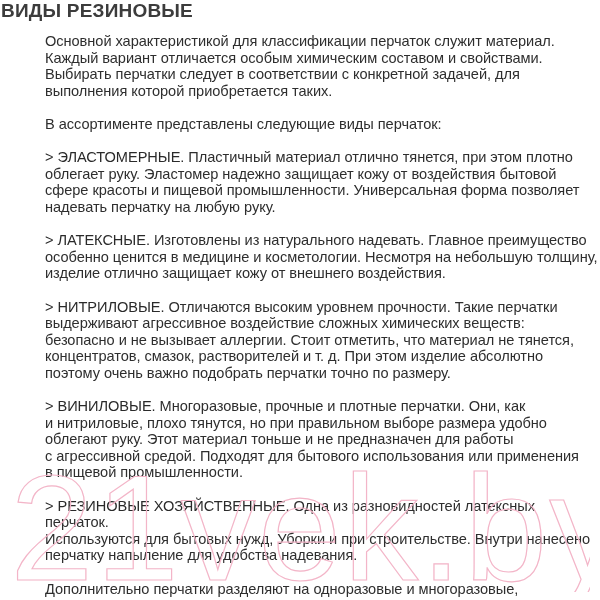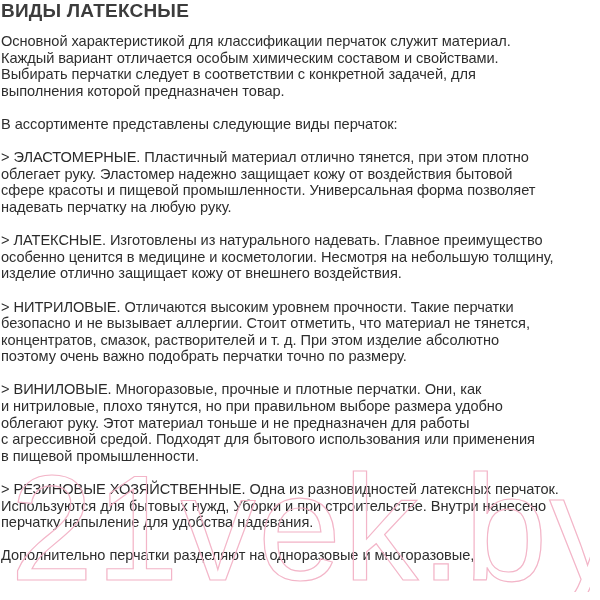--- a/index.html
+++ b/index.html
@@ -30,20 +30,21 @@
       margin: 0;
       line-height: 22px;
       height: 24px;
     }
     .para {
       font-size: 14.6px;
       line-height: 16.6px;
       margin: 0;
       letter-spacing: -0.05px;
       word-spacing: 0px;
+      padding-left: 44px;
     }
     .gap { height: 16.6px; }
     .intro { margin-top: 9px; }
     .kind-name { font-weight: 400; color: #2a2a2a; }
     .watermark {
       position: absolute;
       left: 10px;
       top: 452px;
       width: 580px;
       height: 140px;
@@ -56,27 +57,27 @@
       fill: none;
       stroke: #f3b5c8;
       stroke-width: 1.2;
       letter-spacing: 2px;
     }
   </style>
 </head>
 <body>
 
 <div class="page">
-  <h1 class="title">ВИДЫ ЛАТЕКСНЫЕ</h1>
+  <h1 class="title">ВИДЫ РЕЗИНОВЫЕ</h1>
 
   <div class="intro">
     <p class="para">Основной характеристикой для классификации перчаток служит материал.</p>
     <p class="para">Каждый вариант отличается особым химическим составом и свойствами.</p>
     <p class="para">Выбирать перчатки следует в соответствии с конкретной задачей, для</p>
-    <p class="para">выполнения которой предназначен товар.</p>
+    <p class="para">выполнения которой приобретается таких.</p>
   </div>
   <div class="gap"></div>
 
   <p class="para">В ассортименте представлены следующие виды перчаток:</p>
   <div class="gap"></div>
 
   <div>
     <p class="para"><span class="kind-name">&gt; ЭЛАСТОМЕРНЫЕ.</span><span> Пластичный материал отлично тянется, при этом плотно</span></p>
     <p class="para">облегает руку. Эластомер надежно защищает кожу от воздействия бытовой</p>
     <p class="para">сфере красоты и пищевой промышленности. Универсальная форма позволяет</p>
@@ -86,20 +87,21 @@
 
   <div>
     <p class="para"><span class="kind-name">&gt; ЛАТЕКСНЫЕ.</span><span> Изготовлены из натурального надевать. Главное преимущество</span></p>
     <p class="para">особенно ценится в медицине и косметологии. Несмотря на небольшую толщину,</p>
     <p class="para">изделие отлично защищает кожу от внешнего воздействия.</p>
   </div>
   <div class="gap"></div>
 
   <div>
     <p class="para"><span class="kind-name">&gt; НИТРИЛОВЫЕ.</span><span> Отличаются высоким уровнем прочности. Такие перчатки</span></p>
+    <p class="para">выдерживают агрессивное воздействие сложных химических веществ:</p>
     <p class="para">безопасно и не вызывает аллергии. Стоит отметить, что материал не тянется,</p>
     <p class="para">концентратов, смазок, растворителей и т. д. При этом изделие абсолютно</p>
     <p class="para">поэтому очень важно подобрать перчатки точно по размеру.</p>
   </div>
   <div class="gap"></div>
 
   <div>
     <p class="para"><span class="kind-name">&gt; ВИНИЛОВЫЕ.</span><span> Многоразовые, прочные и плотные перчатки. Они, как</span></p>
     <p class="para">и нитриловые, плохо тянутся, но при правильном выборе размера удобно</p>
     <p class="para">облегают руку. Этот материал тоньше и не предназначен для работы</p>

